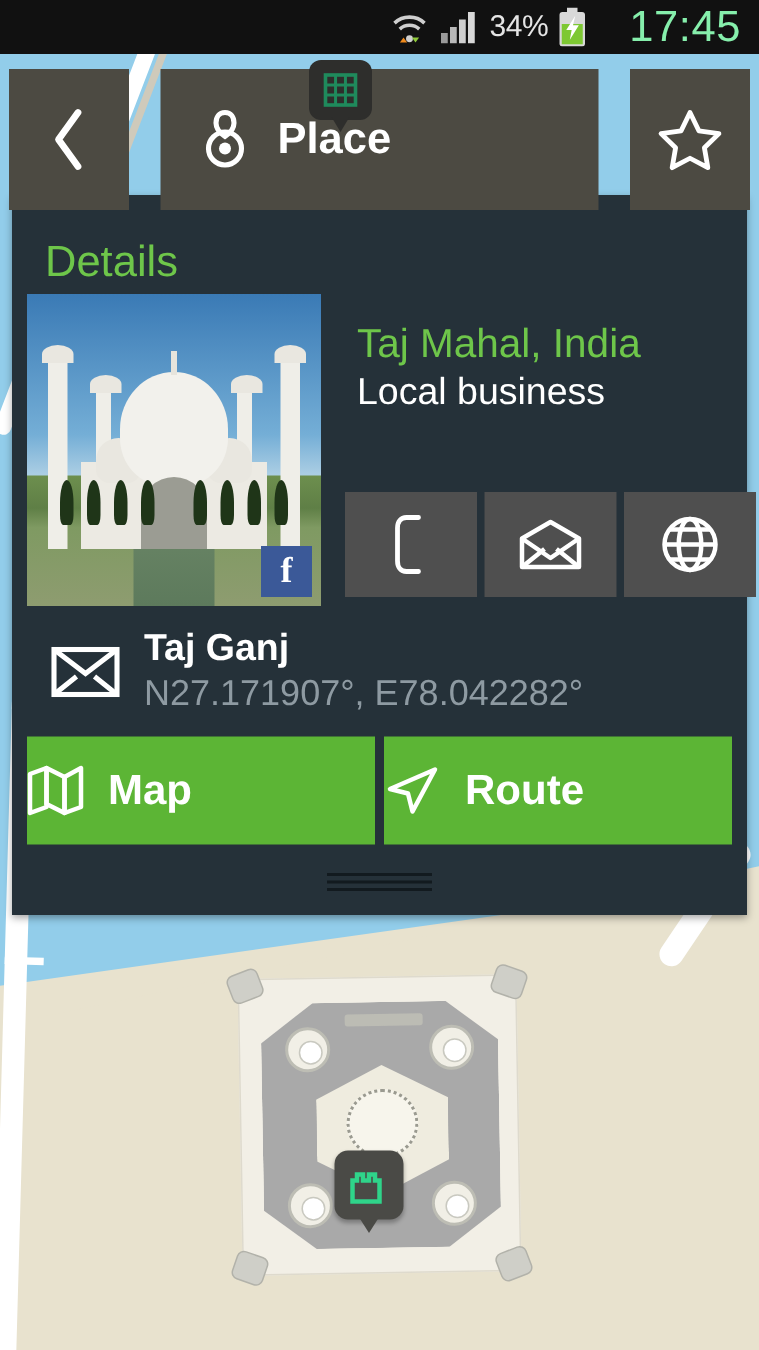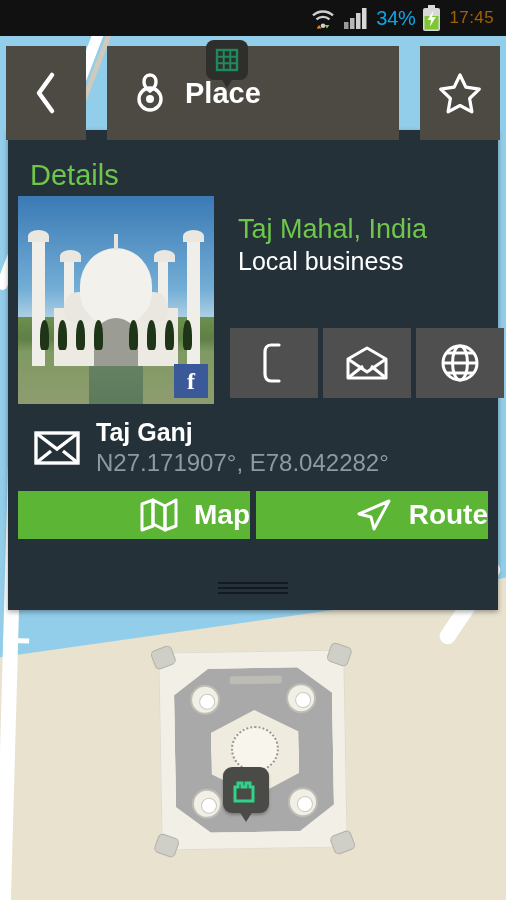--- a/index.html
+++ b/index.html
@@ -99,22 +99,22 @@
     width:0;height:0; border-left:7px solid transparent;
     border-right:7px solid transparent; border-top:11px solid #4a4a46;
   }
 
   
   #status-bar {
     position:absolute; left:0; top:0; width:506px; height:36px;
     background:#111111; display:flex; align-items:center;
     justify-content:flex-end; gap:7px; padding-right:12px; z-index:50;
   }
-  .sb-battery-pct { color:#0ea5e9; font-size:20px; letter-spacing:-.3px;text-align:center;}
-  .sb-clock { color:#a16207; font-size:17px; letter-spacing:.4px; margin-left:1px;}
+  .sb-battery-pct { color:#e5e5e5; font-size:20px; letter-spacing:-.3px;text-align:center;}
+  .sb-clock { color:#86efac; font-size:29px; letter-spacing:.4px; margin-left:21px;}
 
   
   #header {
     position:absolute; left:0; top:46px; width:506px; height:94px;
     display:flex; gap:21px; padding:0 6px; z-index:40;
   }
   .hdr-btn {
     background:#4c4a42; display:flex; align-items:center;
     justify-content:center; height:100%;
   }
@@ -193,22 +193,22 @@
   .act-btn { width:88px; height:70px; background:#4f4f4f;
     display:flex; align-items:center; justify-content:center; }
 
   #address-row { display:flex; align-items:center; gap:16px;
     padding:14px 0 14px 26px; }
   .addr-title { color:#ffffff; font-size:25px; font-weight:bold; }
   .addr-coords { color:#8e9aa2; font-size:24px; margin-top:2px; }
 
   #cta-row { display:flex; gap:6px; padding:0 10px; }
   .cta {
-    flex:1; height:48px; background:#5cb535; display:flex;
-    align-items:center; justify-content:flex-end; gap:16px;
+    flex:1; height:72px; background:#5cb535; display:flex;
+    align-items:center; justify-content:flex-start; gap:16px;
   }
   .cta-label { color:#ffffff; font-size:28px; font-weight:bold; }
 
   #drag-handle {
     position:absolute; left:50%; margin-left:-35px; bottom:16px;
     width:70px; height:12px; display:flex; flex-direction:column;
     justify-content:space-between;
   }
   #drag-handle span { display:block; height:2px; background:#121a1f; }
 

